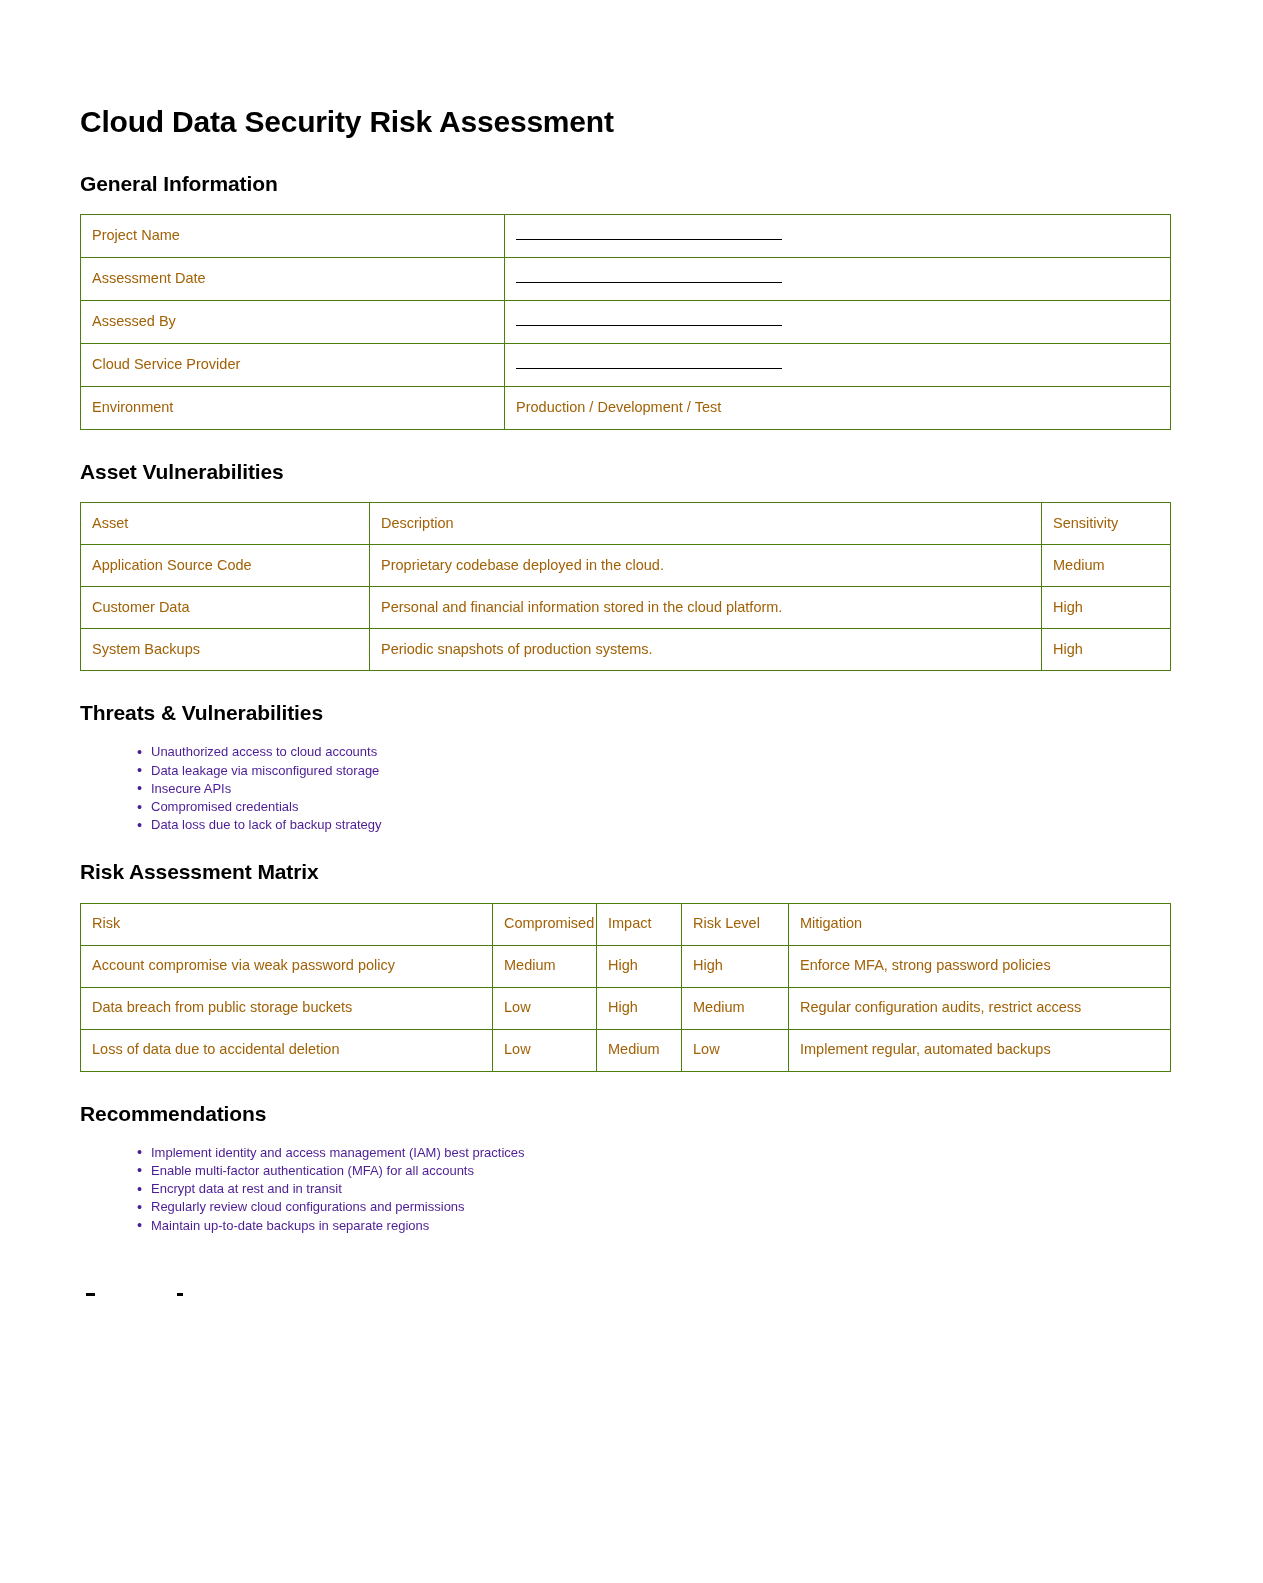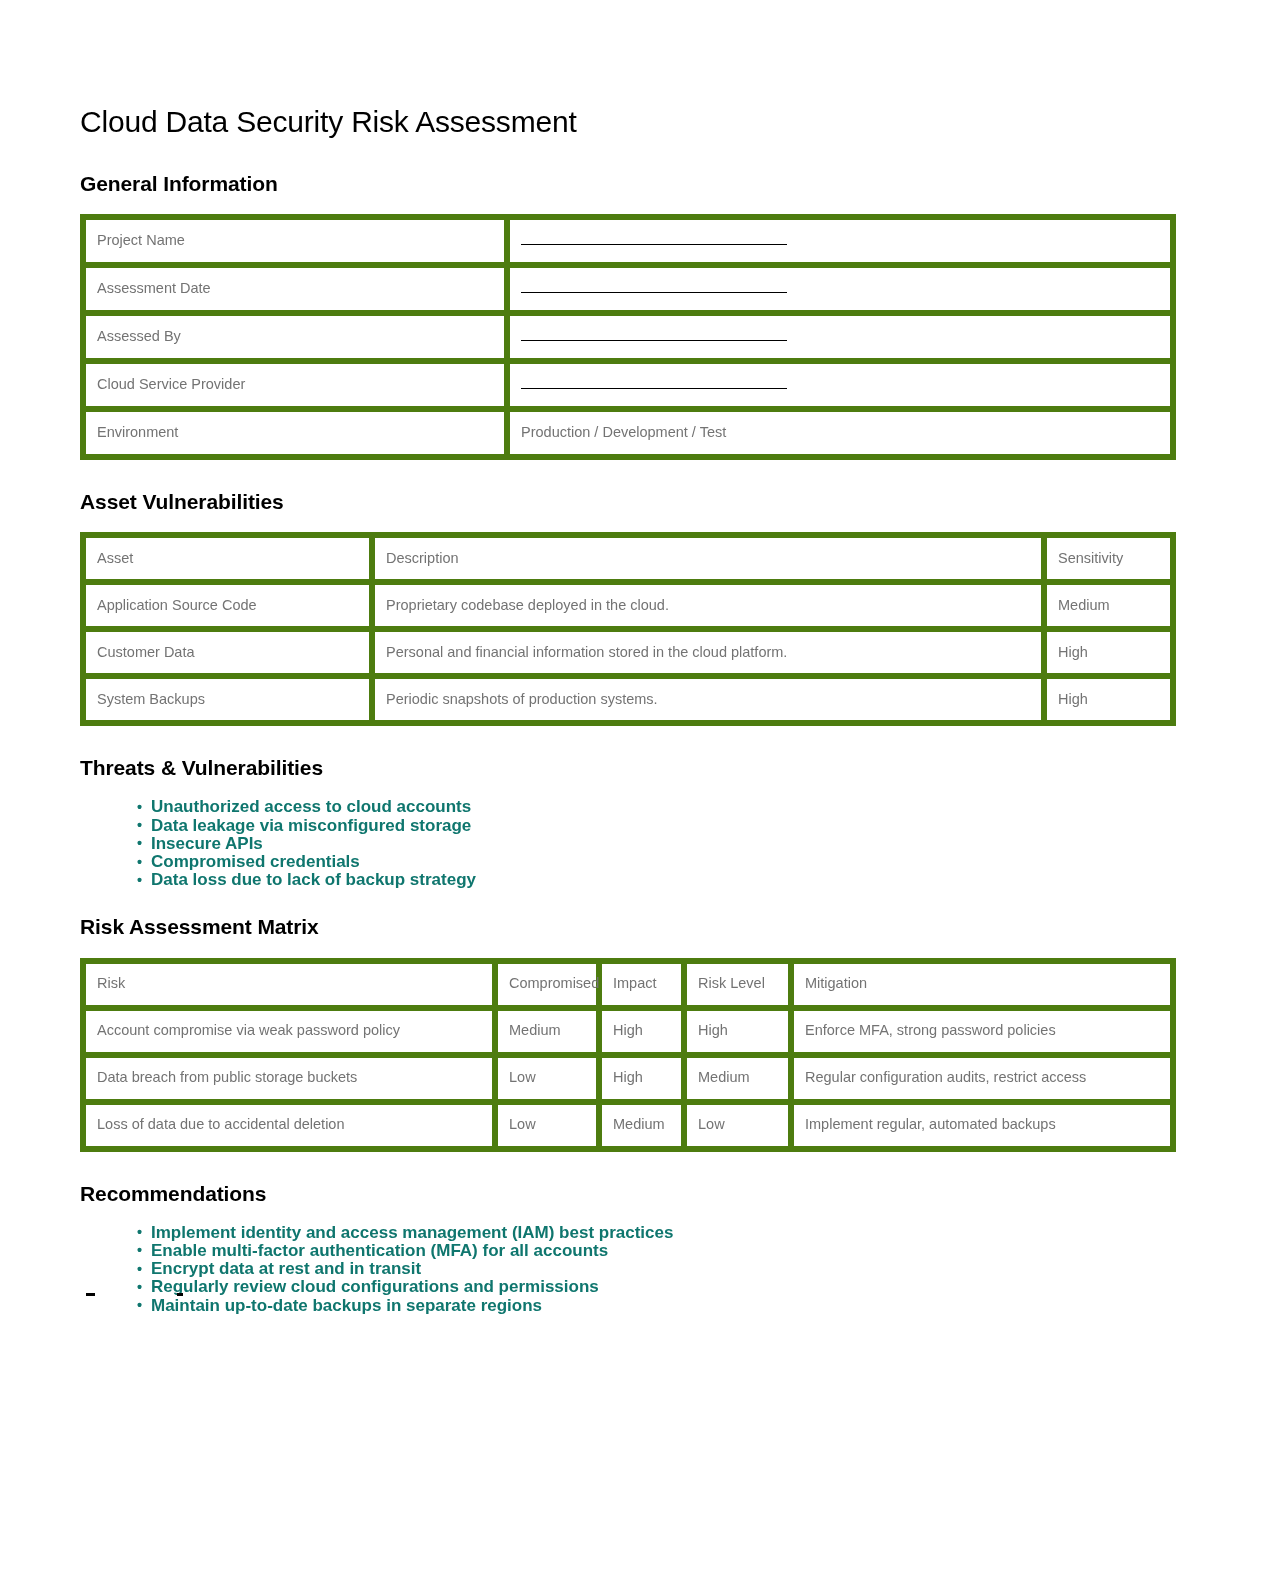--- a/index.html
+++ b/index.html
@@ -20,21 +20,21 @@
     top: 0;
     left: 0;
     width: 1263px;
     height: 1583px;
     background: #ffffff;
     box-sizing: border-box;
     padding: 105px 93px 0 80px;
   }
   h1.doc-title {
     font-size: 30px;
-    font-weight: normal;
+    font-weight: bold;
     margin: 0 0 34px 0;
     letter-spacing: -0.2px;
     line-height: 1.1;
   }
   h2.section-title {
     font-size: 21px;
     font-weight: bold;
     margin: 0 0 18px 0;
     line-height: 1.15;
     letter-spacing: -0.1px;
@@ -45,29 +45,29 @@
   .section.tight {
     margin-bottom: 26px;
   }
   table.doc-table {
     border-collapse: collapse;
     width: 1090px;
     table-layout: fixed;
   }
   table.doc-table td,
   table.doc-table th {
-    border: 6px solid #4d7c0f;
+    border: 1px solid #4d7c0f;
     padding: 10px 11px;
     font-size: 14.5px;
     font-weight: normal;
     text-align: left;
     vertical-align: middle;
     line-height: 1.35;
     height: 21px;
-    color: #737373;
+    color: #a16207;
   }
   
   table.gen-table col.c1 { width: 424px; }
   table.gen-table col.c2 { width: 666px; }
   table.gen-table td { height: 22px; }
   .fill-line {
     display: inline-block;
     width: 266px;
     border-bottom: 1.6px solid #000000;
     height: 11px;
@@ -83,26 +83,25 @@
   table.risk-table col.r3 { width: 85px; }
   table.risk-table col.r4 { width: 107px; }
   table.risk-table col.r5 { width: 382px; }
 
   ul.doc-list {
     margin: 0;
     padding: 0 0 0 57px;
     list-style: none;
   }
   ul.doc-list li {
-    font-size: 17px;
+    font-size: 13px;
     line-height: 18.2px;
     position: relative;
     padding-left: 14px;
-    color: #0f766e;
-    font-weight: bold;
+    color: #4c1d95;
   }
   ul.doc-list li::before {
     content: "\2022";
     position: absolute;
     left: 0;
     top: -0.5px;
     font-size: 14.5px;
     line-height: 18.2px;
   }
   .clipped-row {

